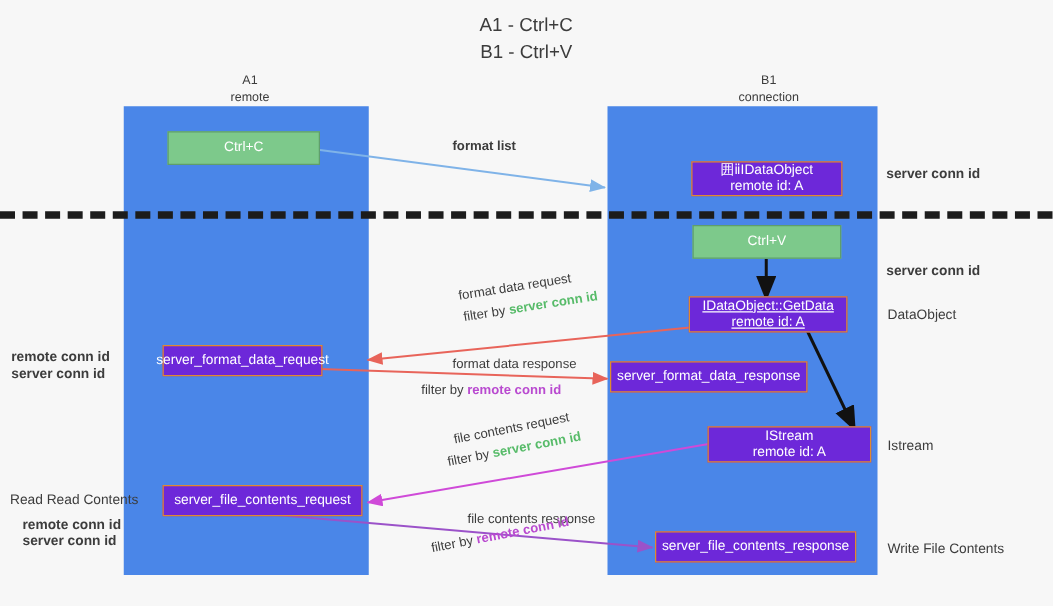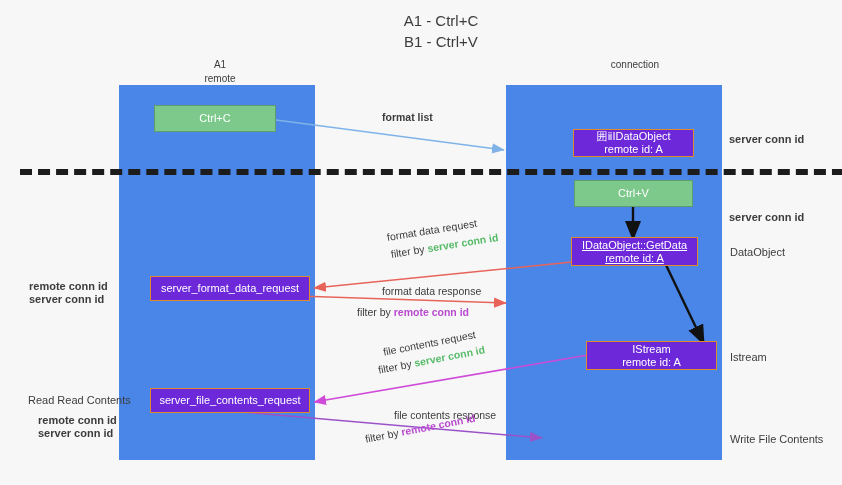--- a/index.html
+++ b/index.html
@@ -2,21 +2,21 @@
 <html><head>
 <meta charset="utf-8">
 <style>
   html,body{margin:0;padding:0;}
   body{
     width:842px;height:485px;position:relative;overflow:hidden;
     background:#f7f7f7;
     font-family:"Liberation Sans","DejaVu Sans",sans-serif;
     color:#3c3c3c;
   }
-  .canvas{position:absolute;inset:0;margin-left:20px;}
+  .canvas{position:absolute;inset:0;}
   .abs{position:absolute;}
 
   
   .title{
     left:0;top:10px;width:842px;text-align:center;
     font-size:15px;line-height:21px;color:#3c3c3c;
   }
 
   
   .lane-head{
@@ -58,20 +58,21 @@
   <div class="abs title">
     <div>A1 - Ctrl+C</div>
     <div>B1 - Ctrl+V</div>
   </div>
 
   <div class="abs lane-head" style="left:140px;top:58px;width:120px;">
     <div>A1</div>
     <div>remote</div>
   </div>
   <div class="abs lane-head" style="left:535px;top:58px;width:160px;">
+    <div>B1</div>
     <div>connection</div>
   </div>
 
   <div class="abs lane" style="left:99px;top:85px;width:196px;height:375px;"></div>
   <div class="abs lane" style="left:486px;top:85px;width:216px;height:375px;"></div>
 
   <svg class="abs" style="left:0;top:0;" width="842" height="485">
     <defs>
       <marker id="ah-blue" markerWidth="9" markerHeight="9" refX="7.5" refY="3.2" orient="auto">
         <path d="M0,0 L8,3.2 L0,6.4 z" fill="#7fb3e8"></path>
@@ -123,29 +124,35 @@
   <div class="abs box orange" style="left:551px;top:237px;width:127px;height:29px;flex-direction:column;text-decoration:underline;">
     <span>IDataObject::GetData</span>
     <span>remote id: A</span>
   </div>
 
   <div class="abs box orange" style="left:566px;top:341px;width:131px;height:29px;flex-direction:column;">
     <span>IStream</span>
     <span>remote id: A</span>
   </div>
 
-  <div class="abs box orange" style="left:130px;top:276px;width:160px;height:25px;">
+  <div class="abs box orange" style="left:130px;top:276px;width:128px;height:25px;">
     <span>server_format_data_request</span>
   </div>
 
+  <div class="abs box orange" style="left:488px;top:289px;width:158px;height:25px;">
+    <span>server_format_data_response</span>
+  </div>
 
   <div class="abs box orange" style="left:130px;top:388px;width:160px;height:25px;">
     <span>server_file_contents_request</span>
   </div>
 
+  <div class="abs box orange" style="left:524px;top:425px;width:161px;height:25px;">
+    <span>server_file_contents_response</span>
+  </div>
 
   <div class="abs lbl" style="left:362px;top:111px;font-weight:bold;">format list</div>
 
   <div class="abs" style="left:366px;top:231px;">
     <div class="lbl rot-a">format data request</div>
   </div>
   <div class="abs lbl rot-a" style="left:370px;top:248px;">
     <span>filter by</span>
     <span class="green-t">server conn id</span>
   </div>

